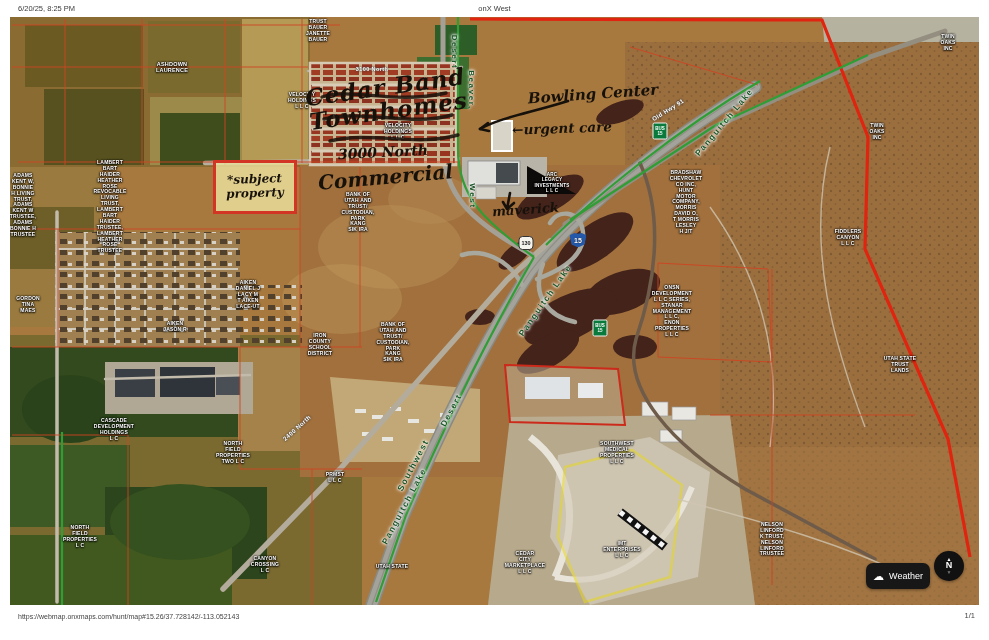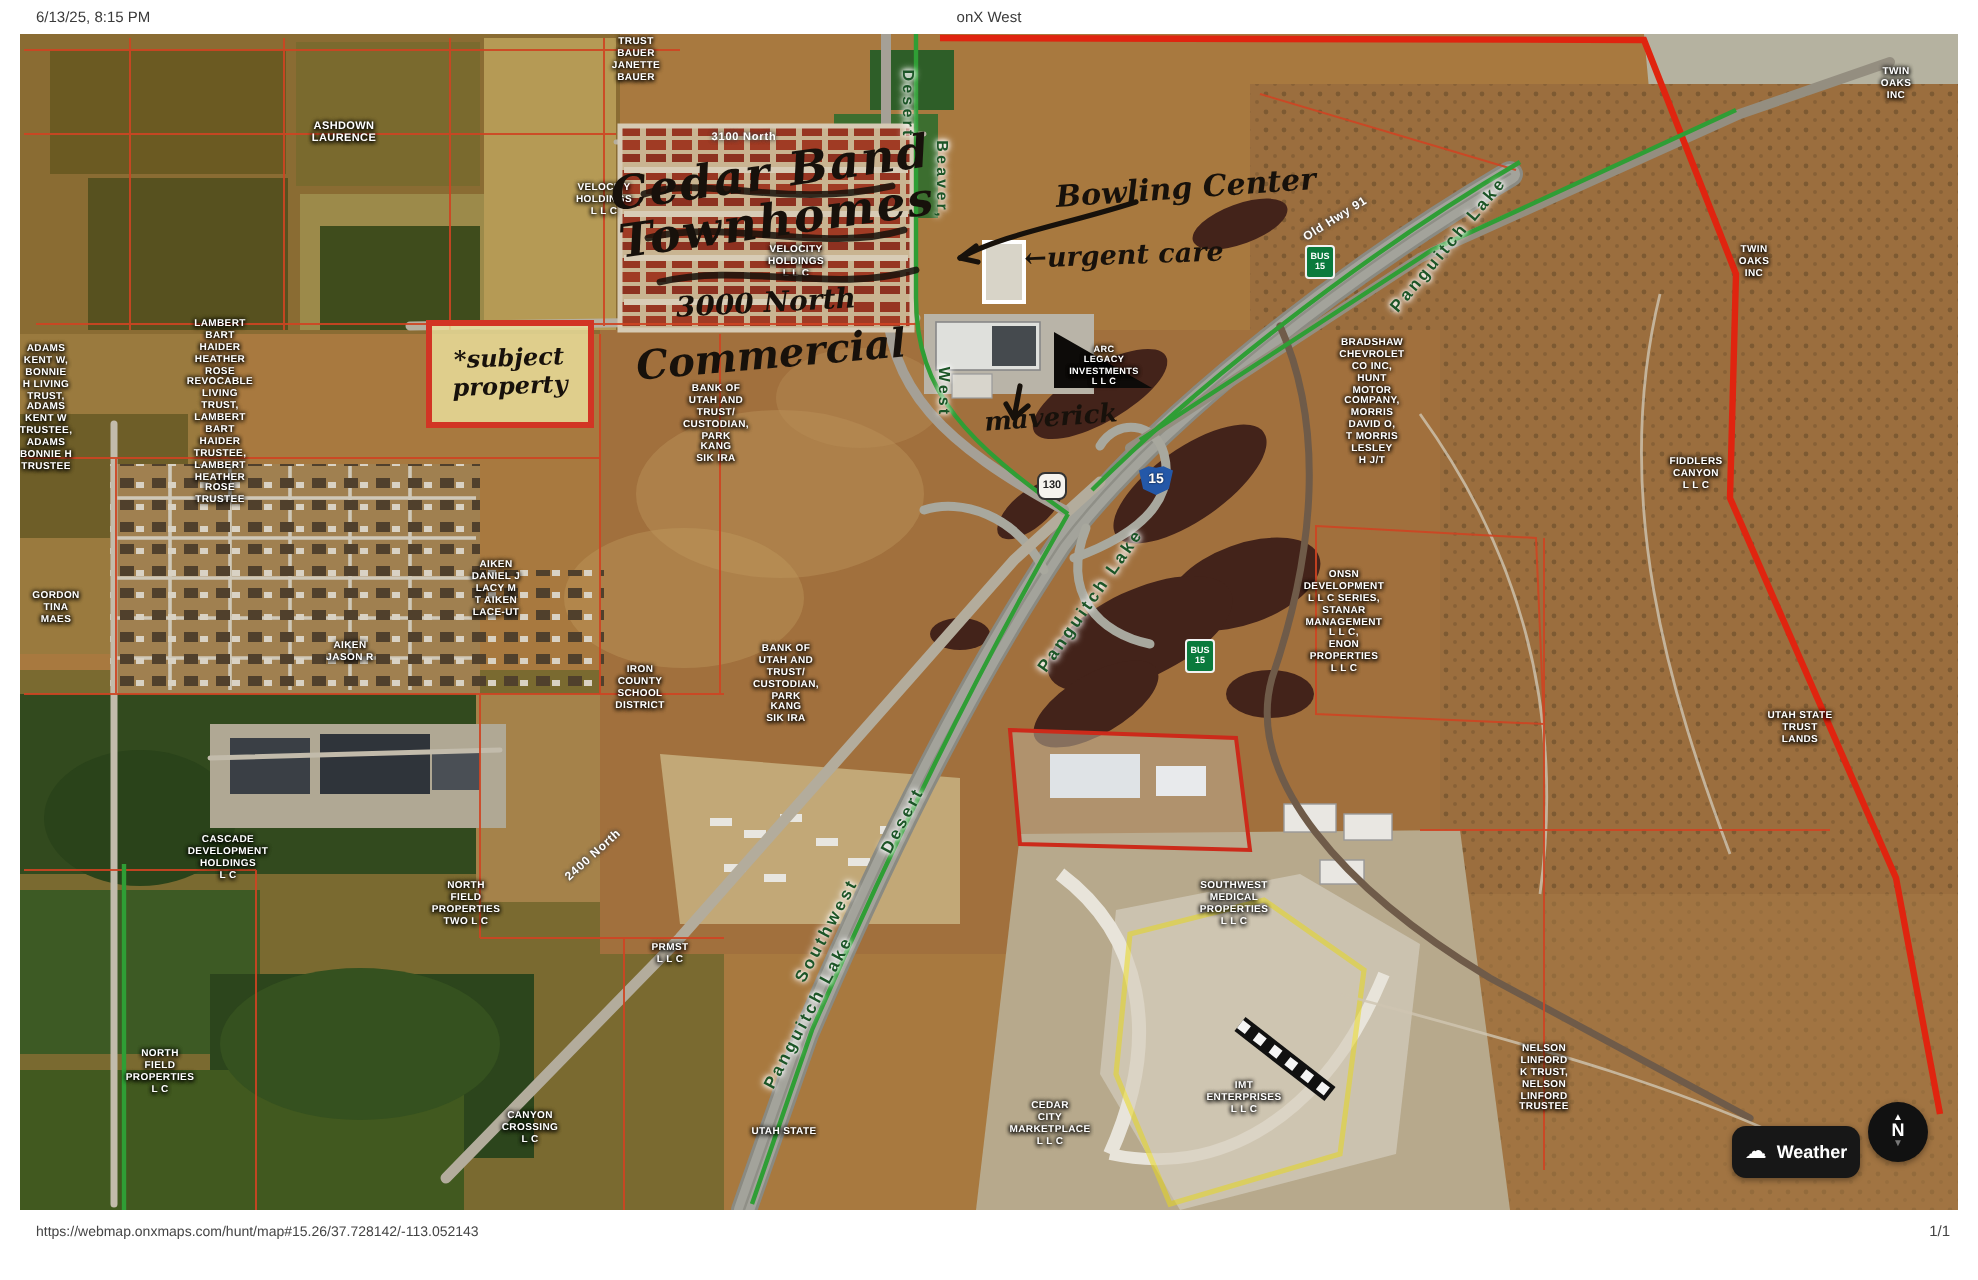--- a/index.html
+++ b/index.html
@@ -43,32 +43,32 @@
   #subject-box .hand-inner{font-family:"DejaVu Serif",serif;font-style:italic;font-weight:bold;
         font-size:12px;color:#17110b;white-space:pre-line;text-align:center;transform:rotate(-2deg);line-height:1.15;}
   #anno-bowling{left:508px;top:70px;width:150px;font-size:15px;transform:rotate(-4deg);}
   #anno-urgent{left:492px;top:104px;width:120px;font-size:13.5px;transform:rotate(-2deg);}
   #anno-maverick{left:468px;top:186px;width:95px;font-size:13px;transform:rotate(-4deg);}
 
   #weather-btn{position:absolute;left:856px;top:546px;width:64px;height:26px;background:#171717;
         border-radius:7px;display:flex;align-items:center;justify-content:center;gap:5px;
         box-shadow:0 1px 3px rgba(0,0,0,.4);cursor:pointer;}
   #weather-btn .wx-icon{color:#fff;font-size:11px;line-height:1;}
-  #weather-btn .wx-label{color:#fff;font-size:9px;font-weight:bold;}
+  #weather-btn .wx-label{color:#fff;font-size:9px;font-weight:normal;}
   #compass{position:absolute;left:924px;top:534px;width:30px;height:30px;border-radius:50%;background:#111;
         display:flex;flex-direction:column;align-items:center;justify-content:center;cursor:pointer;
         box-shadow:0 1px 3px rgba(0,0,0,.4);}
   #compass .n-arrow{color:#fff;font-size:5px;line-height:3px;}
   #compass .n-letter{color:#fff;font-size:9px;font-weight:bold;line-height:9px;}
   #compass .s-arrow{color:#777;font-size:5px;line-height:4px;}
 </style>
 </head>
 <body>
 
-<div class="hdr" id="print-timestamp">6/13/25, 8:15 PM</div>
+<div class="hdr" id="print-timestamp">6/20/25, 8:25 PM</div>
 <div class="hdr" id="print-title">onX West</div>
 
 <div id="map">
   <svg id="terrain" width="969" height="588" viewBox="0 0 969 588">
     <defs>
       <pattern id="shrub" width="9" height="9" patternUnits="userSpaceOnUse">
         <circle cx="2" cy="3" r="1.2" fill="#5f4526" opacity="0.5"></circle>
         <circle cx="6.5" cy="7" r="1" fill="#6b4e2b" opacity="0.4"></circle>
       </pattern>
       <pattern id="houses" width="16" height="11" patternUnits="userSpaceOnUse">

